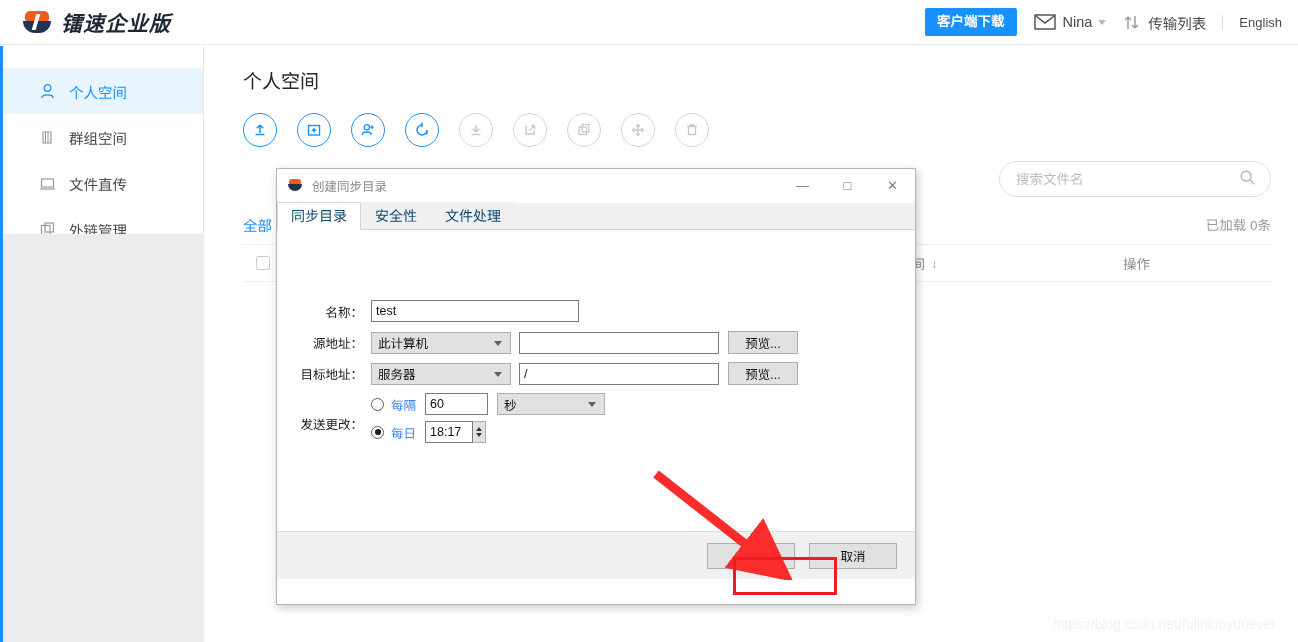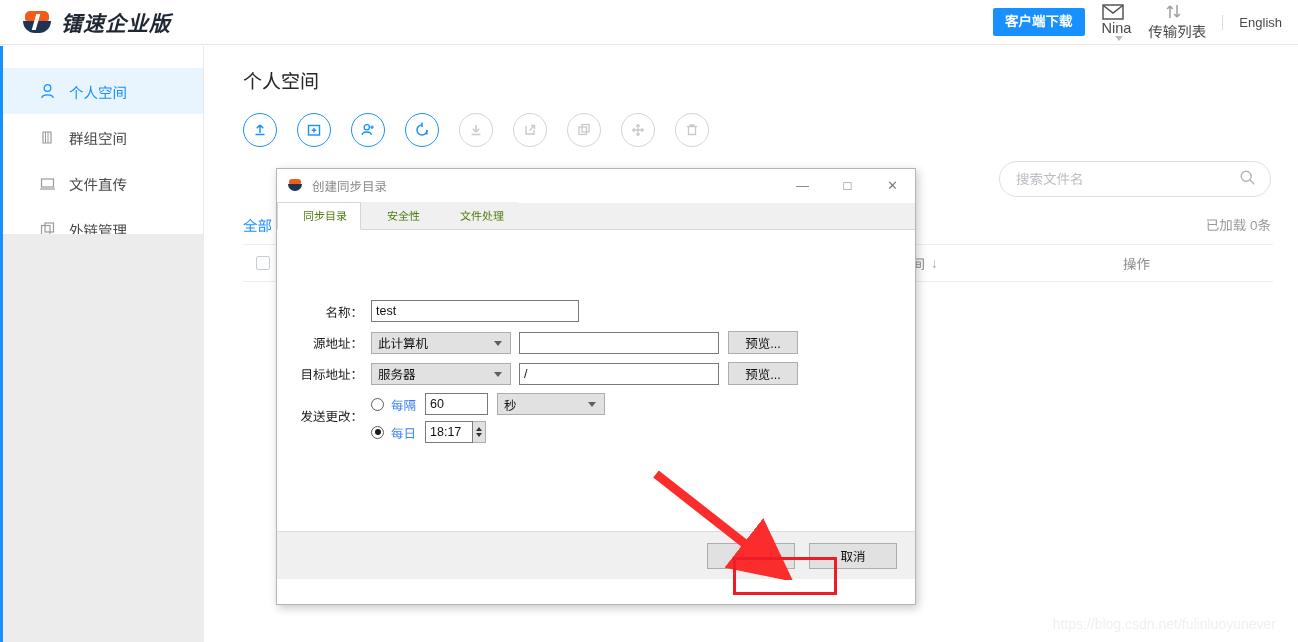--- a/index.html
+++ b/index.html
@@ -42,21 +42,21 @@
     margin-left: auto; display: flex; align-items: center; margin-right: 16px; height: 45px;
   }
   .btn-client {
     background: #1890ff; color: #ffffff; font-size: 13.5px;
     padding: 6px 12px; border-radius: 2px; border: none; cursor: pointer;
     line-height: 1.2;
     font-weight: bold;
   }
   .hdr-item {
     display: flex; align-items: center; color: #4a4a4a; font-size: 14.5px;
-    margin-left: 17px; cursor: pointer; white-space: nowrap; flex-direction: column;
+    margin-left: 17px; cursor: pointer; white-space: nowrap;
   }
   .hdr-item .ico { margin-right: 7px; display: flex; align-items: center; }
   .caret-down {
     display: inline-block; width: 0; height: 0; margin-left: 6px;
     border-left: 4px solid transparent; border-right: 4px solid transparent;
     border-top: 5px solid #b9b9b9;
   }
   .hdr-sep { width: 1px; height: 15px; background: #dadada; margin-left: 16px; }
   .hdr-lang { color: #4a4a4a; font-size: 13px; margin-left: 16px; cursor: pointer; }
 
@@ -145,21 +145,21 @@
   .win-btn {
     width: 45px; height: 34px; display: flex; align-items: center; justify-content: center;
     color: #7d7d7d; font-size: 13px; cursor: pointer;
   }
 
   .dlg-tabs {
     display: flex; align-items: flex-end; height: 27px;
     border-bottom: 1px solid #d6d6d6; background: #f0f0f0; padding-left: 0;
   }
   .dlg-tab {
-    font-size: 11px; color: #4d7c0f; padding: 5px 13px 5px 25px; cursor: pointer;
+    font-size: 14px; color: #0c4a6e; padding: 5px 13px 5px 13px; cursor: pointer;
     background: #f0f0f0; border: 1px solid transparent; border-bottom: none; line-height: 16px;
   }
   .dlg-tab.active {
     background: #ffffff; border: 1px solid #d6d6d6; border-bottom: 1px solid #ffffff;
     margin-bottom: -1px;
   }
 
   .dlg-body { position: relative; height: 349px; background: #ffffff; }
 
   .form-row { position: absolute; display: flex; align-items: center; }
@@ -437,21 +437,21 @@
       <div class="form-row" style="left:10px; top:132px;">
         <span class="form-label">目标地址：</span>
         <span class="win-select" style="width:140px;">
           <span>服务器</span>
           <span class="sel-caret"></span>
         </span>
         <input class="win-input" style="width: 200px; margin-left: 8px;" type="text" value="/">
         <span class="win-btn-grey" style="margin-left:9px;">预览...</span>
       </div>
 
-      <div class="form-row" style="left:10px; top:176px;">
+      <div class="form-row" style="left:10px; top:184px;">
         <span class="form-label">发送更改：</span>
       </div>
 
       <div class="form-row" style="left:94px; top:163px;">
         <span class="radio-outer"></span>
         <span class="radio-label">每隔</span>
         <input class="win-input" style="width: 63px;" type="text" value="60">
         <span class="win-select" style="width:108px; margin-left:9px;">
           <span>秒</span>
           <span class="sel-caret"></span>

